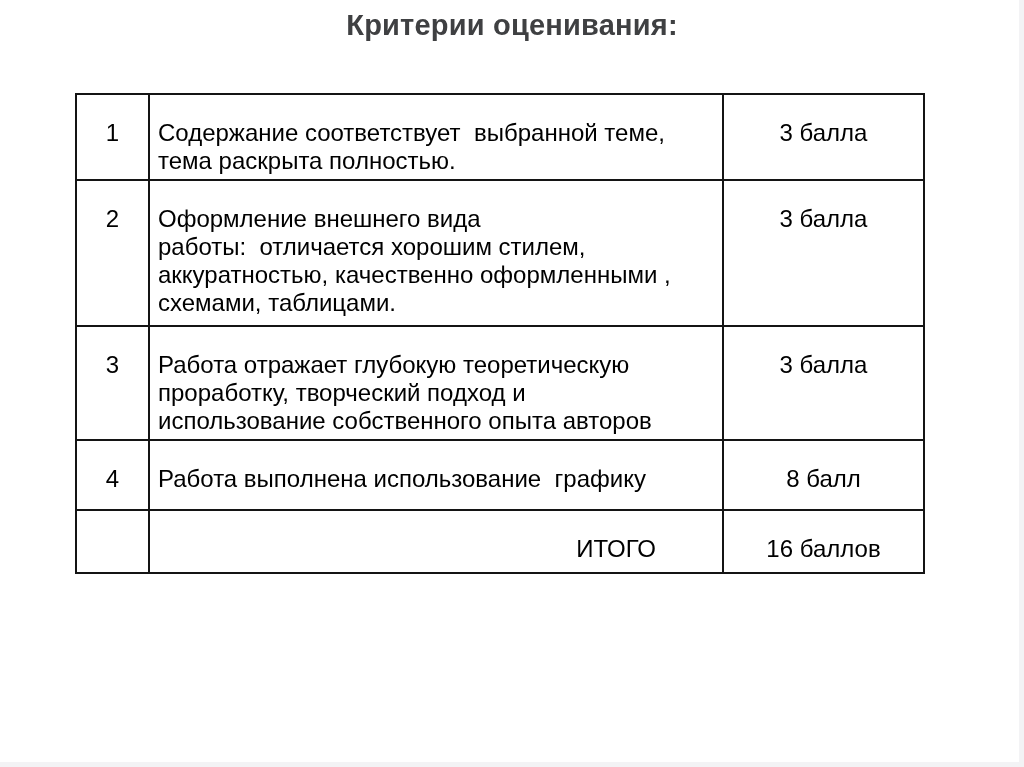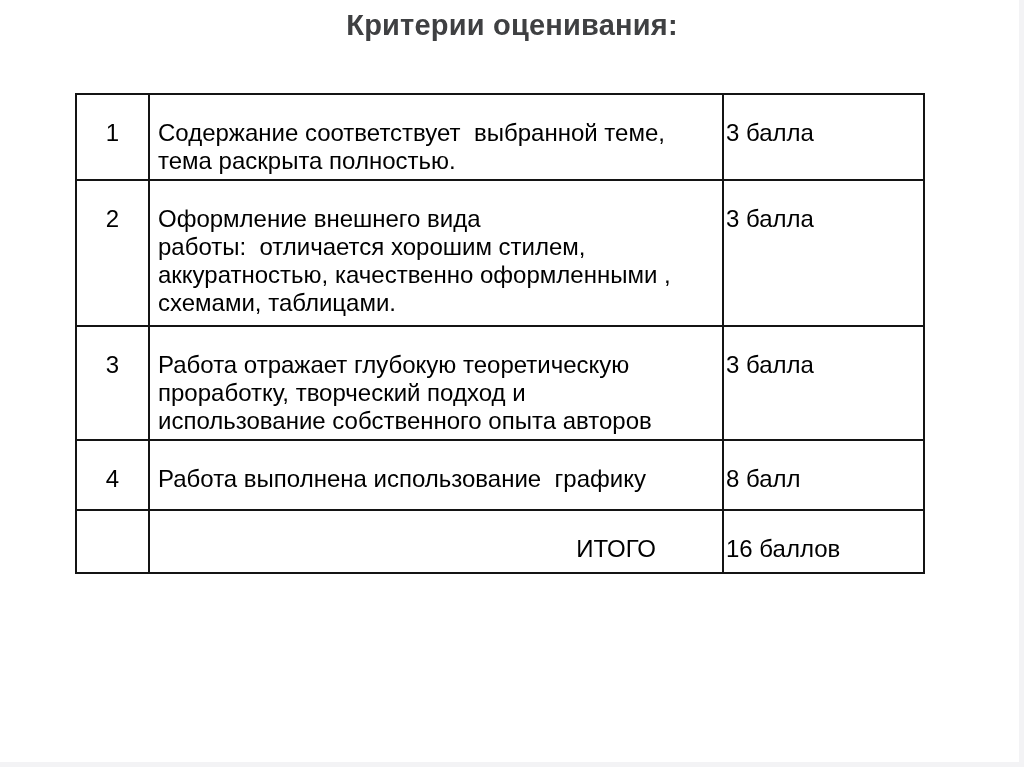--- a/index.html
+++ b/index.html
@@ -54,20 +54,21 @@
   td.cell-num {
     text-align: center;
     padding: 24px 2px 2px 2px;
   }
   td.cell-text {
     padding: 24px 4px 4px 8px;
     white-space: pre-wrap;
     text-align: left;
   }
   td.cell-points {
+    text-align: center;
     padding: 24px 2px 2px 2px;
   }
   tr.row-total td.cell-text {
     white-space: normal;
     text-align: right;
     padding-right: 66px;
   }
   .edge-strip-bottom {
     position: absolute;
     left: 0;

